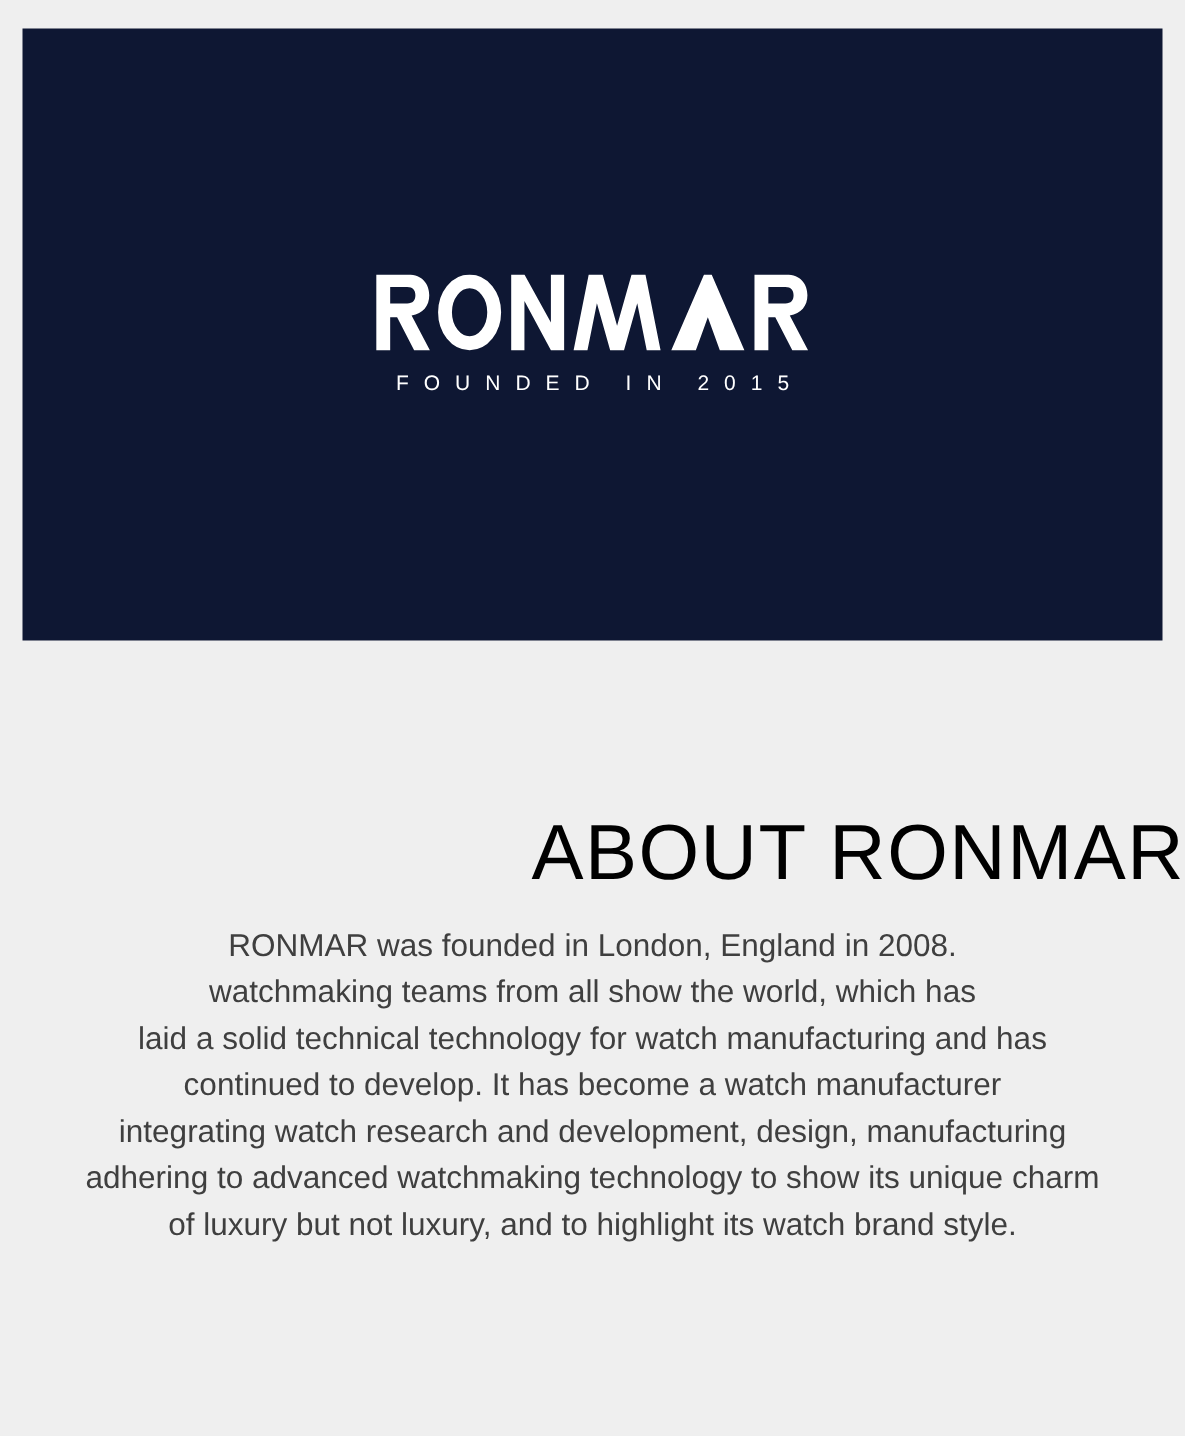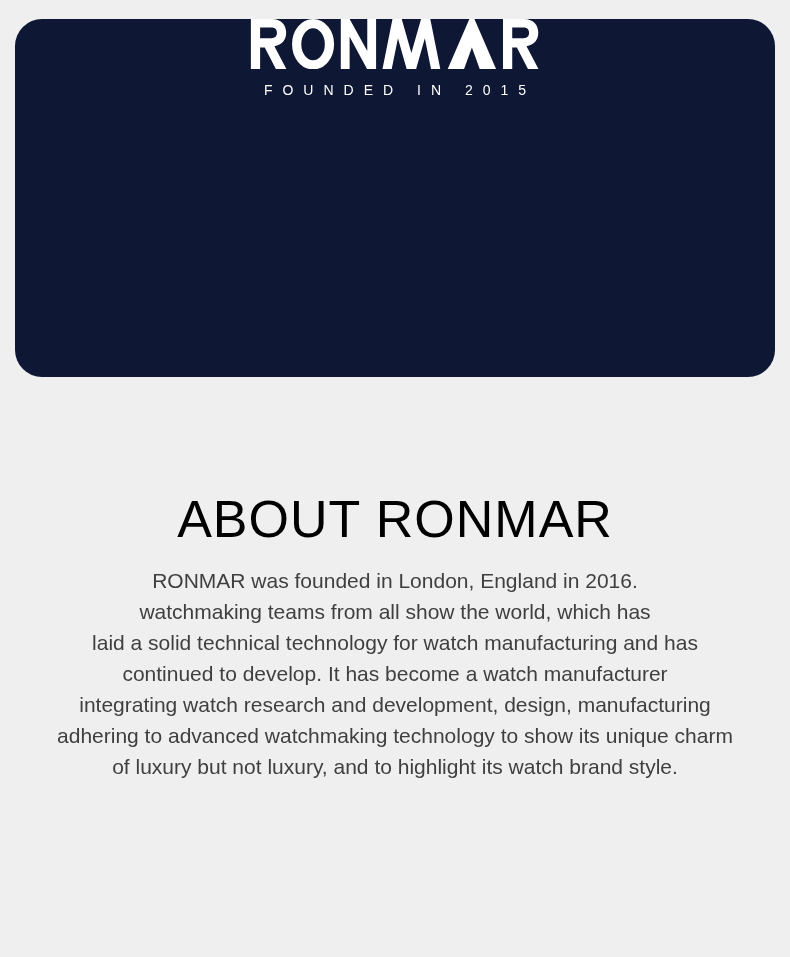--- a/index.html
+++ b/index.html
@@ -5,39 +5,39 @@
   html,body{margin:0;padding:0;}
   body{
     width:790px;height:957px;
     background:#efefef;
     font-family:"Liberation Sans", sans-serif;
     overflow:hidden;
   }
   .page{width:790px;height:957px;position:relative;}
   .banner{
     margin:19px auto 0 auto;
-    width:760px;height:358px;
+    width:760px;height:408px;
     background:#0e1733;
-    display:flex;align-items:flex-start;justify-content:center;border-radius:27px;
+    display:flex;align-items:center;justify-content:center;
   }
   .logo-block{
     display:flex;flex-direction:column;align-items:center;
   }
   .wordmark{display:block;margin-bottom:13px;}
   .tagline{
     color:#ffffff;
     font-size:14px;
     letter-spacing:10px;
     margin-left:10px; 
     white-space:nowrap;
     font-weight:normal;
   }
   .about-title{
     margin:112px 0 0 0;
-    text-align:center;
+    text-align:right;
     font-size:52px;
     font-weight:normal;
     letter-spacing:1px;
     line-height:60px;
     color:#000000;
   }
   .about-text{
     margin-top:16px;
     text-align:center;
     font-size:21px;
@@ -65,21 +65,21 @@
         <path transform="translate(234,0)" d="M0 60 L26 0 L32 0 L58 60 H38.5 L29 34 L19.5 60 Z"></path>
         <use href="#glyph-R" x="300"></use>
       </svg>
       <div class="tagline">FOUNDED IN 2015</div>
     </div>
   </div>
 
   <h1 class="about-title">ABOUT RONMAR</h1>
 
   <div class="about-text">
-    <div class="about-line">RONMAR was founded in London, England in 2016.</div>
+    <div class="about-line">RONMAR was founded in London, England in 2008.</div>
     <div class="about-line">watchmaking teams from all show the world, which has</div>
     <div class="about-line">laid a solid technical technology for watch manufacturing and has</div>
     <div class="about-line">continued to develop. It has become a watch manufacturer</div>
     <div class="about-line">integrating watch research and development, design, manufacturing</div>
     <div class="about-line">adhering to advanced watchmaking technology to show its unique charm</div>
     <div class="about-line">of luxury but not luxury, and to highlight its watch brand style.</div>
   </div>
 
 </div>
 

